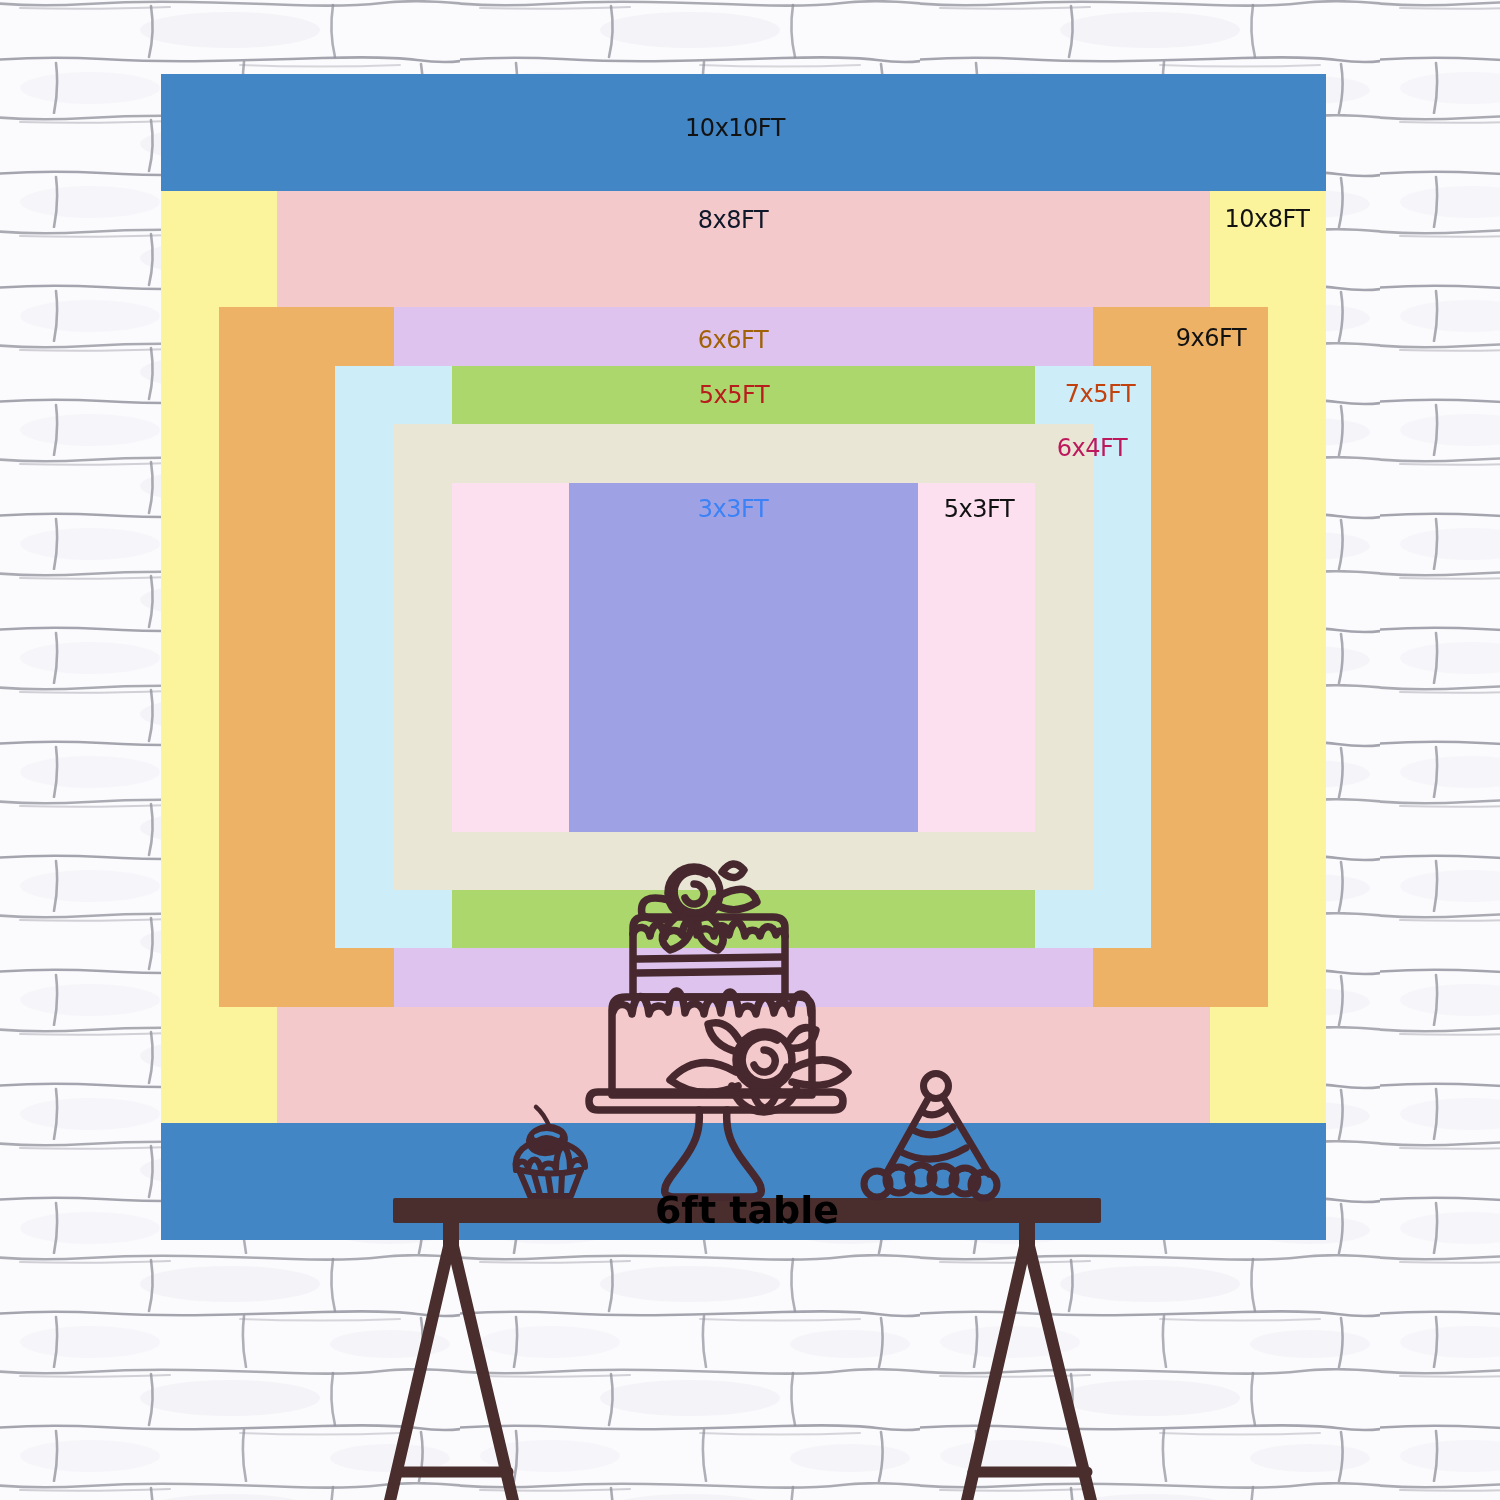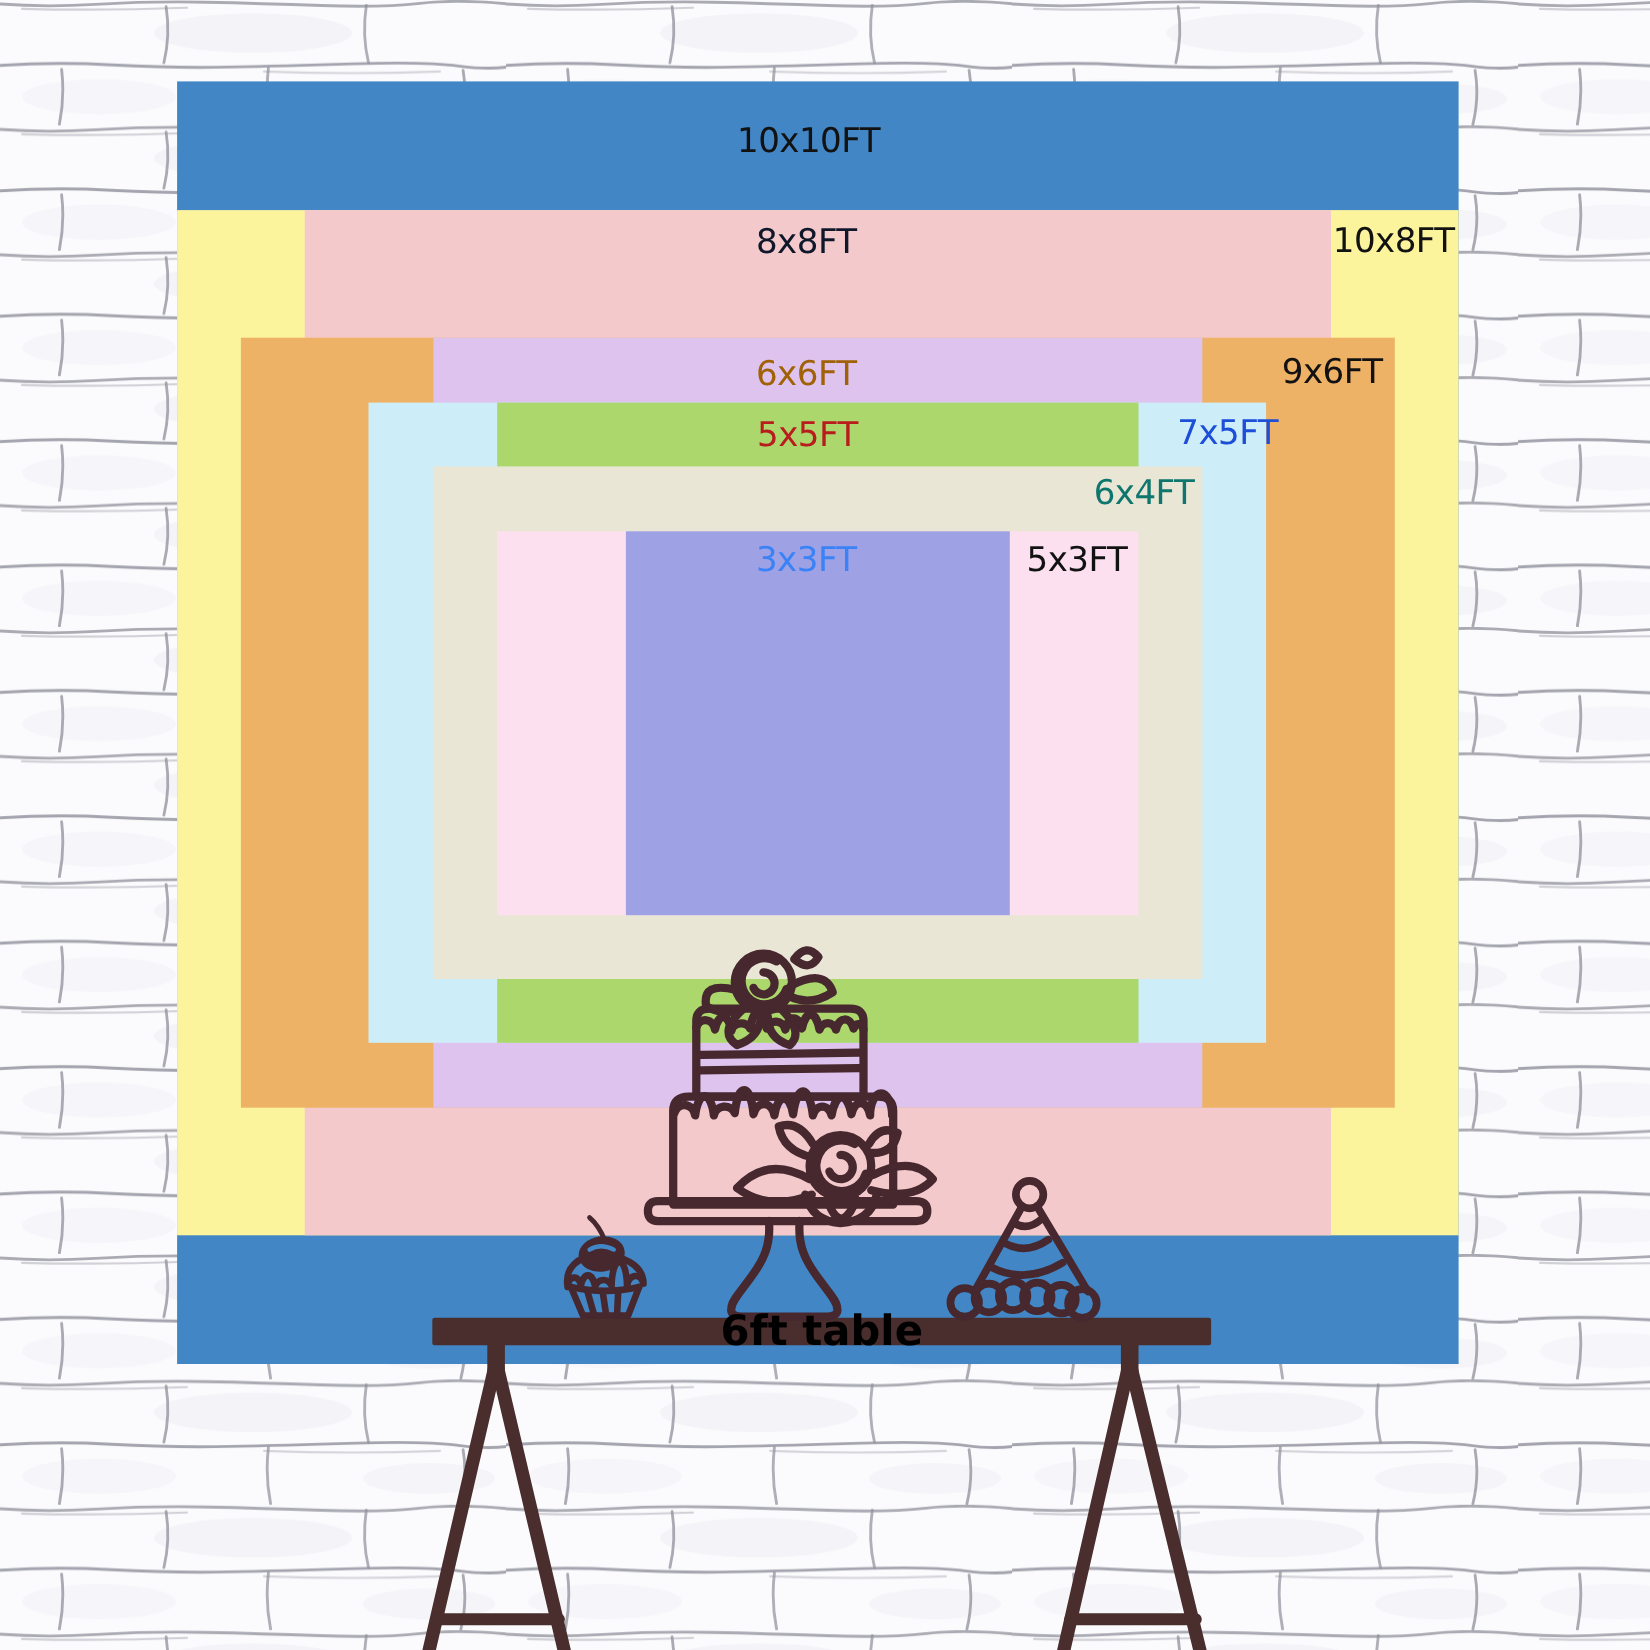--- a/index.html
+++ b/index.html
@@ -2,21 +2,21 @@
 <html><head>
 <meta charset="utf-8">
 <style>
   html,body{margin:0;padding:0;background:#ffffff;}
   .canvas{position:relative;width:1500px;height:1500px;overflow:hidden;background:#fbfbfd;
           font-family:"Liberation Sans",sans-serif;}
   .layer{position:absolute;left:0;top:0;width:1500px;height:1500px;}
   .size-rect{position:absolute;}
   .size-label{position:absolute;transform:translate(-50%,-50%);
               font-family:"DejaVu Sans","Liberation Sans",sans-serif;
-              font-size:31px;font-weight:500;letter-spacing:-0.5px;white-space:nowrap;}
+              font-size:24px;font-weight:500;letter-spacing:-0.5px;white-space:nowrap;}
   .table-label{position:absolute;transform:translate(-50%,-50%);
                font-family:"DejaVu Sans","Liberation Sans",sans-serif;
                font-size:38px;font-weight:700;white-space:nowrap;}
   svg{display:block;}
 </style>
 </head>
 <body>
 
 <div class="canvas">
 
@@ -56,22 +56,22 @@
     <div class="size-rect" style="left: 569px; top: 483px; width: 349px; height: 349px; background-color: rgb(158, 162, 229);"></div>
   </div>
 
   <div class="layer">
     <div class="size-label" style="left: 735px; top: 128px; color: rgb(18, 18, 18);">10x10FT</div>
     <div class="size-label" style="left: 733px; top: 220px; color: #0f172a;">8x8FT</div>
     <div class="size-label" style="left: 1267px; top: 219px; color: rgb(18, 18, 18);">10x8FT</div>
     <div class="size-label" style="left: 733px; top: 340px; color: #a16207;">6x6FT</div>
     <div class="size-label" style="left: 1211px; top: 338px; color: rgb(18, 18, 18); text-align: center;">9x6FT</div>
     <div class="size-label" style="left: 734px; top: 395px; color: #b91c1c;">5x5FT</div>
-    <div class="size-label" style="left: 1100px; top: 394px; color: #1d4ed8; margin-left: 16px;">7x5FT</div>
-    <div class="size-label" style="left: 1040px; top: 448px; color: #0f766e;">6x4FT</div>
+    <div class="size-label" style="left: 1100px; top: 394px; color: #c2410c;">7x5FT</div>
+    <div class="size-label" style="left: 1092px; top: 448px; color: #be185d;">6x4FT</div>
     <div class="size-label" style="left: 733px; top: 509px; color: #3b82f6;">3x3FT</div>
     <div class="size-label" style="left: 979px; top: 509px; color: rgb(18, 18, 18);">5x3FT</div>
   </div>
 
   <svg class="layer" width="1500" height="1500" viewBox="0 0 1500 1500">
 
     <g stroke="#4a2e2d" fill="#4a2e2d">
       <rect x="393" y="1198" width="708" height="25" rx="2" stroke="none"></rect>
       <rect x="443" y="1222" width="16" height="32" stroke="none"></rect>
       <rect x="1019" y="1222" width="16" height="32" stroke="none"></rect>

